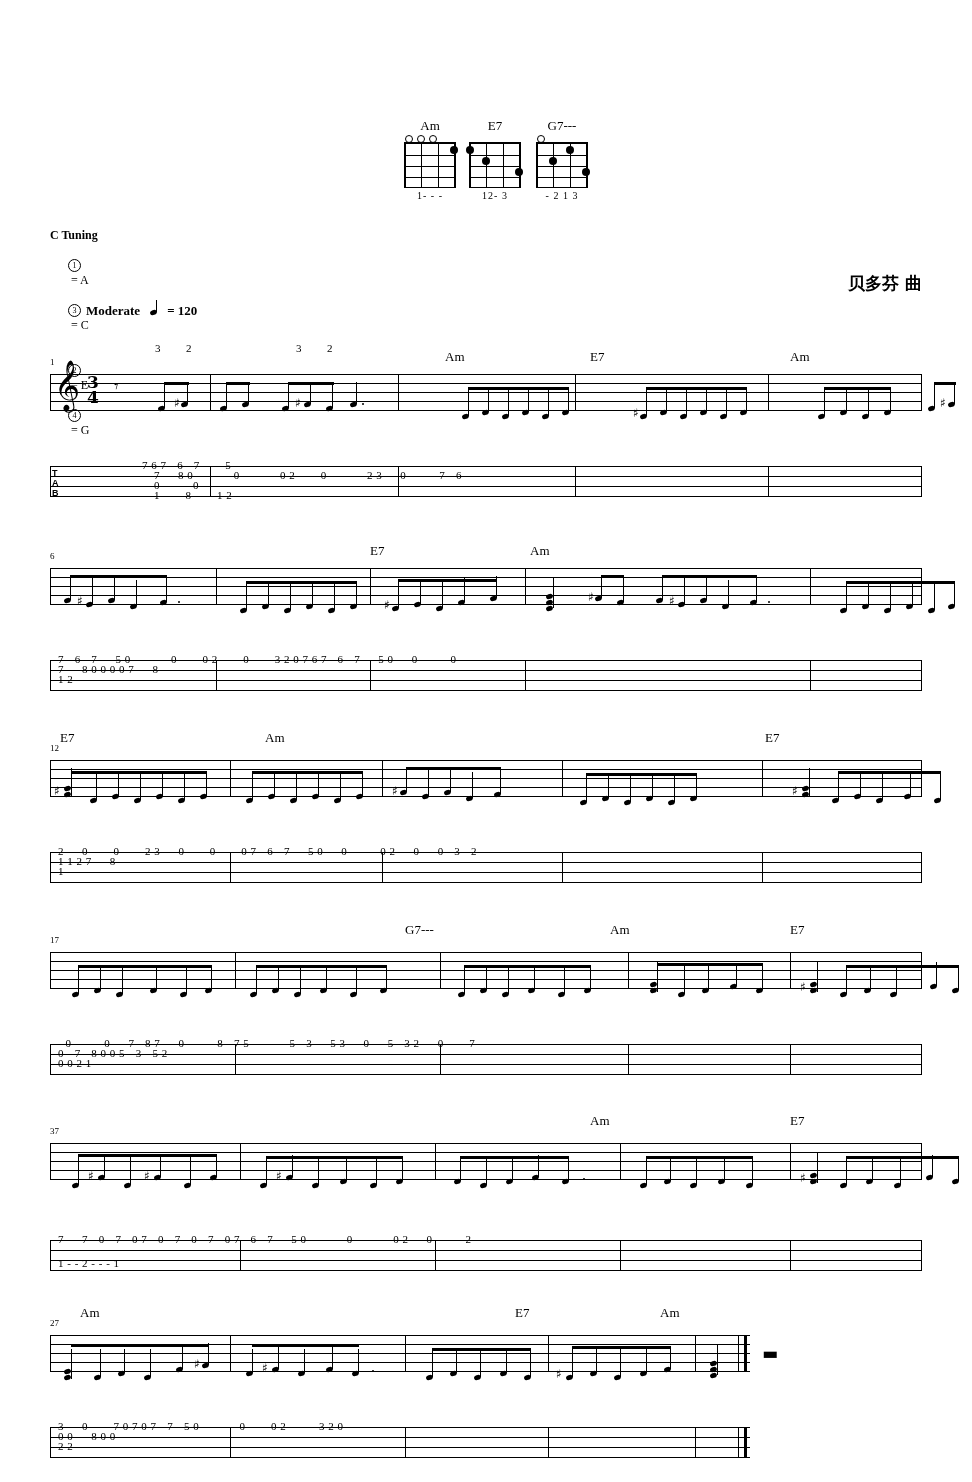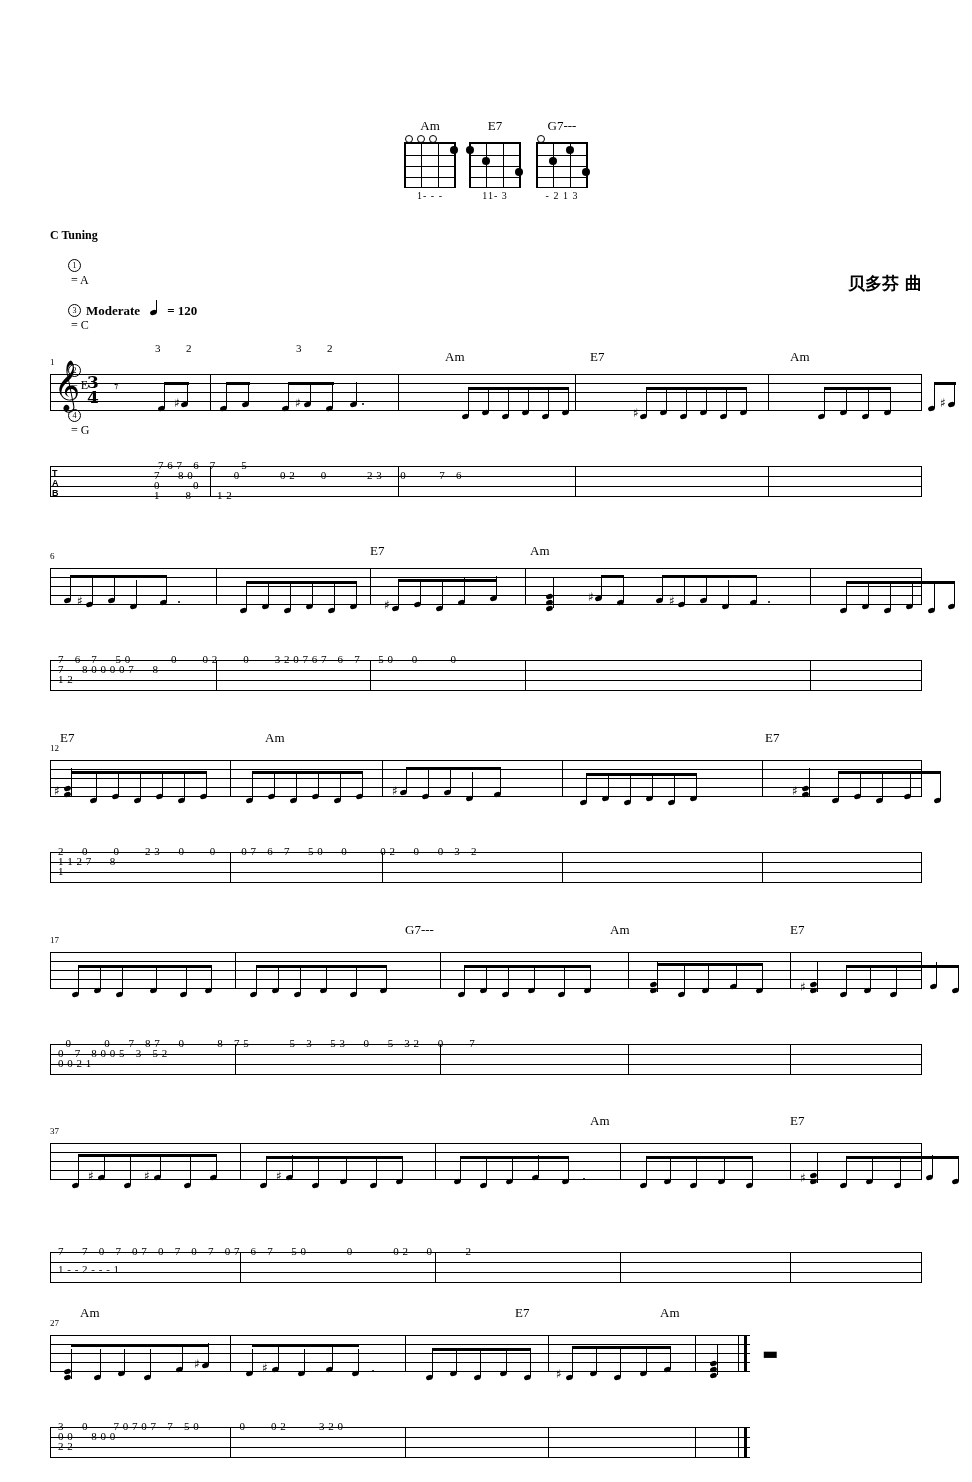--- a/index.html
+++ b/index.html
@@ -100,21 +100,21 @@
       <div class="v" style="left:16px;"></div>
       <div class="v" style="left:33px;"></div>
       <div class="v" style="left:49px;"></div>
       <div class="h" style="top:11px;"></div>
       <div class="h" style="top:22px;"></div>
       <div class="h" style="top:33px;"></div>
       <div class="fdot" style="left:-4px;top:2px;"></div>
       <div class="fdot" style="left:12px;top:13px;"></div>
       <div class="fdot" style="left:45px;top:24px;"></div>
     </div>
-    <div class="fingers">11- 3</div>
+    <div class="fingers">12- 3</div>
   </div>
 
   <div class="chordbox" style="left:530px;top:118px;">
     <div class="chordname">G7---</div>
     <div class="dots">
       <div class="o" style="left:7px;"></div>
     </div>
     <div class="grid">
       <div class="v" style="left:0px;"></div>
       <div class="v" style="left:16px;"></div>
@@ -257,21 +257,21 @@
         <div class="line" style="top:10px;"></div>
       <div class="line" style="top:20px;"></div>
         <div class="line" style="top:30px;"></div>
       <div class="tabword" style="left:2px;top:2px;">T<br>A<br>B</div>
       <div class="bar" style="left:0px;top:0px;height:30px;"></div>
       <div class="bar" style="left:160px;top:0px;height:30px;"></div>
       <div class="bar" style="left:348px;top:0px;height:30px;"></div>
       <div class="bar" style="left:525px;top:0px;height:30px;"></div>
       <div class="bar" style="left:718px;top:0px;height:30px;"></div>
       <div class="bar" style="left:871px;top:0px;height:30px;"></div>
-      <div class="dash" style="left:108px;top:-7px;letter-spacing:0.5px;text-align:center;">          7  6        7 - 6 - 7 - - - 5 - - -</div>
+      <div class="dash" style="left:92px;top:-7px;letter-spacing:0.5px;text-align:center;">          7  6        7 - 6 - 7 - - - 5 - - -</div>
       <div class="dash" style="left:104px;top:3px;letter-spacing:0.5px;">                                    7 - - 8          0 - - - - - 0 - - - - - 0        2 - - - 0 - - - - - 2        3 - - 0 - - - - 7 - 6</div>
       <div class="dash" style="left:104px;top:13px;letter-spacing:0.5px;">                                                        0 - - - - 0</div>
       <div class="dash" style="left:104px;top:23px;letter-spacing:0.5px;">                                                                              1 - - - 8 - - - 1        2</div>
     </div>
   </div>
 
   <div class="system" style="top:560px;">
     <div class="measnum" style="left:0px;top:-9px;">6</div>
     <div class="chordlab" style="left:320px;top:-17px;">E7</div>
     <div class="chordlab" style="left:480px;top:-17px;">Am</div>
@@ -670,33 +670,33 @@
         <div class="stem" style="left:908px;top:22px;height:24px;"></div>
       <div class="beam" style="left:796px;top:21px;width:113px;"></div>
       <div class="bar" style="left:0px;top:8px;height:37px;"></div>
       <div class="bar" style="left:190px;top:8px;height:37px;"></div>
       <div class="bar" style="left:385px;top:8px;height:37px;"></div>
       <div class="bar" style="left:570px;top:8px;height:37px;"></div>
       <div class="bar" style="left:740px;top:8px;height:37px;"></div>
       <div class="bar" style="left:871px;top:8px;height:37px;"></div>
     </div>
 
-    <div class="tab" style="margin-top:55px;">
+    <div class="tab" style="margin-top:43px;">
       <div class="line" style="top:0px;"></div>
         <div class="line" style="top:10px;"></div>
       <div class="line" style="top:20px;"></div>
         <div class="line" style="top:30px;"></div>
       <div class="bar" style="left:0px;top:0px;height:30px;"></div>
       <div class="bar" style="left:190px;top:0px;height:30px;"></div>
       <div class="bar" style="left:385px;top:0px;height:30px;"></div>
       <div class="bar" style="left:570px;top:0px;height:30px;"></div>
       <div class="bar" style="left:740px;top:0px;height:30px;"></div>
       <div class="bar" style="left:871px;top:0px;height:30px;"></div>
       <div class="dash" style="left:8px;top:-7px;letter-spacing:0.5px;">7 - - 7 - 0 - 7 - 0        7 - 0 - 7 - 0 - 7 - 0        7 - 6 - 7 - - 5        0 - - - - - 0 - - - - - 0        2 - - 0 - - - - 2</div>
-      <div class="dash" style="left:8px;top:11px;letter-spacing:0.5px;">                                                                                                              1 - - 2 - - - 1</div>
+      <div class="dash" style="left:8px;top:17px;letter-spacing:0.5px;">                                                                                                              1 - - 2 - - - 1</div>
     </div>
   </div>
 
   <div class="system" style="top:1327px;width:700px;">
     <div class="measnum" style="left:0px;top:-9px;">27</div>
     <div class="chordlab" style="left:30px;top:-22px;">Am</div>
     <div class="chordlab" style="left:465px;top:-22px;">E7</div>
     <div class="chordlab" style="left:610px;top:-22px;">Am</div>
 
     <div class="staff">

